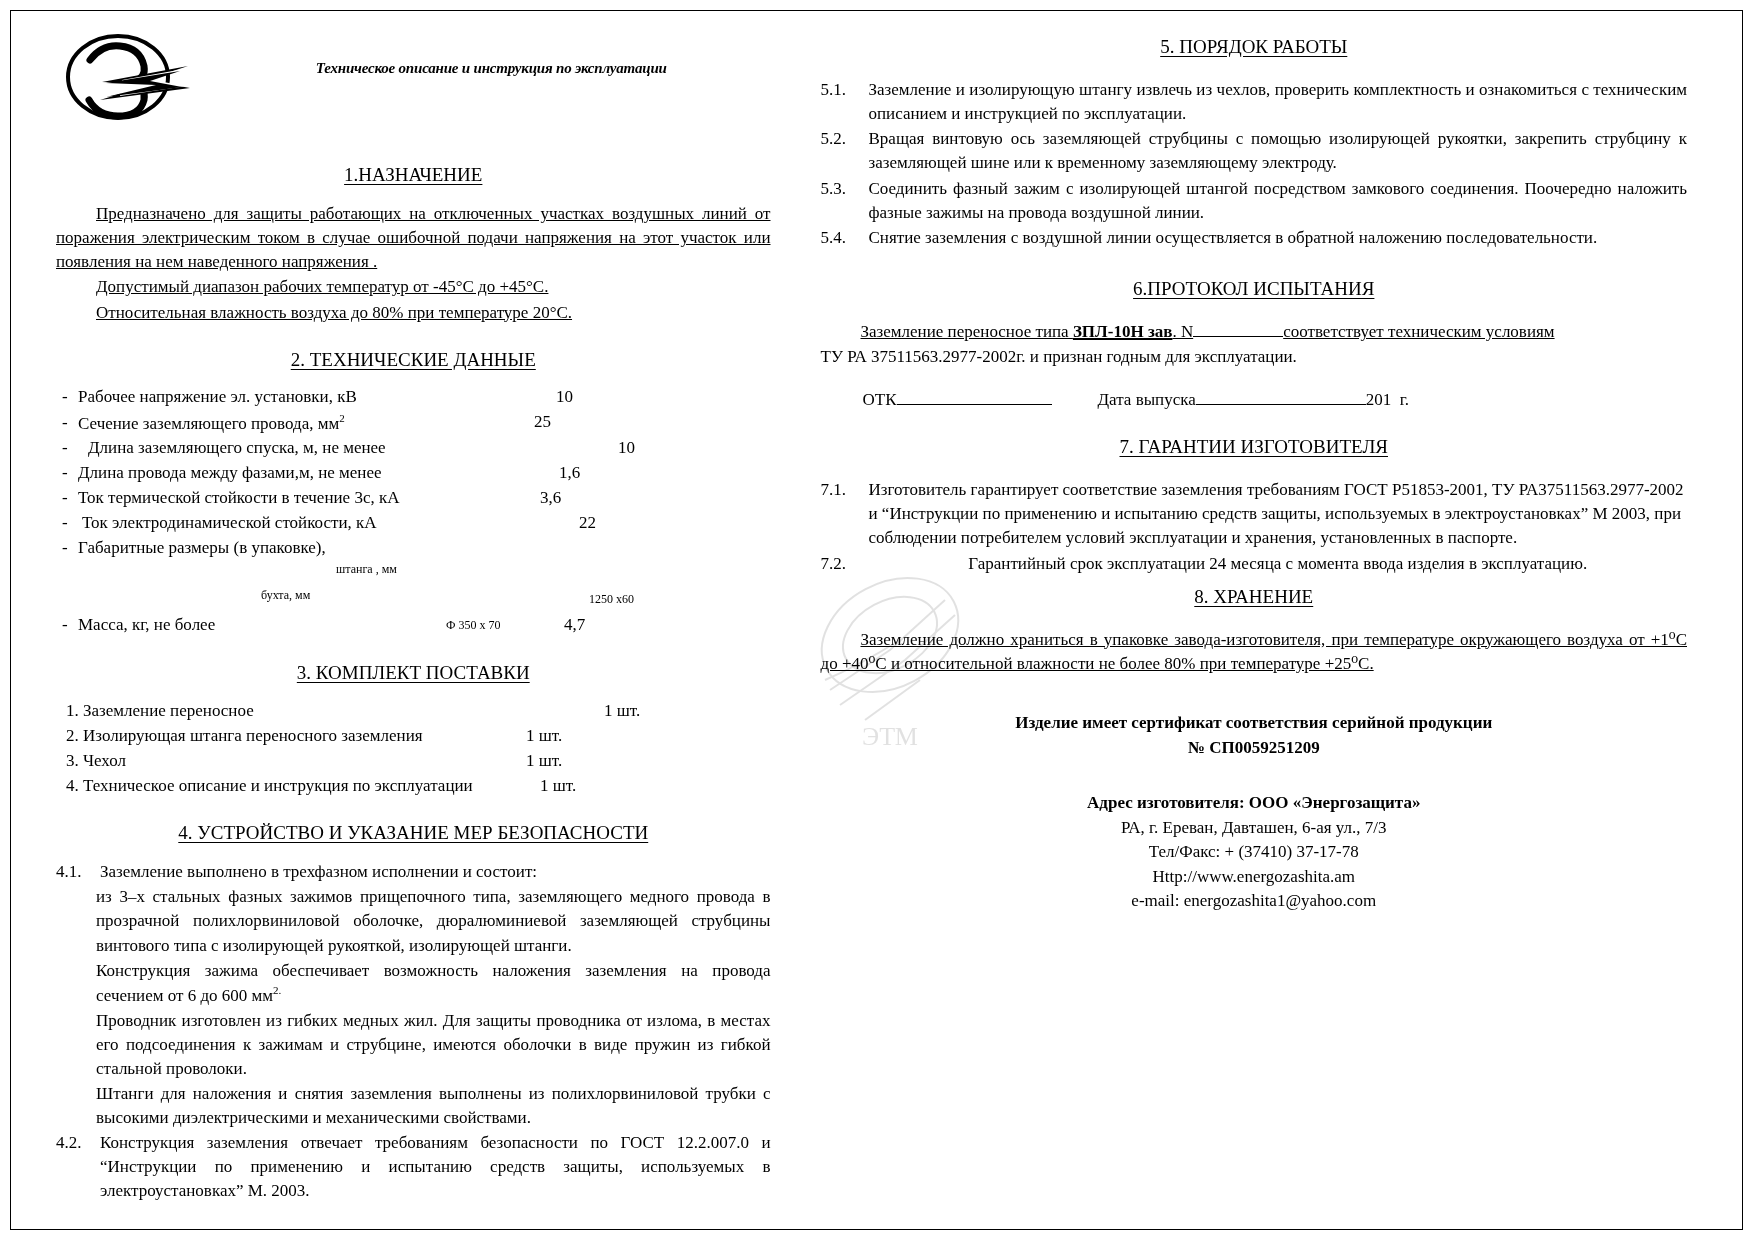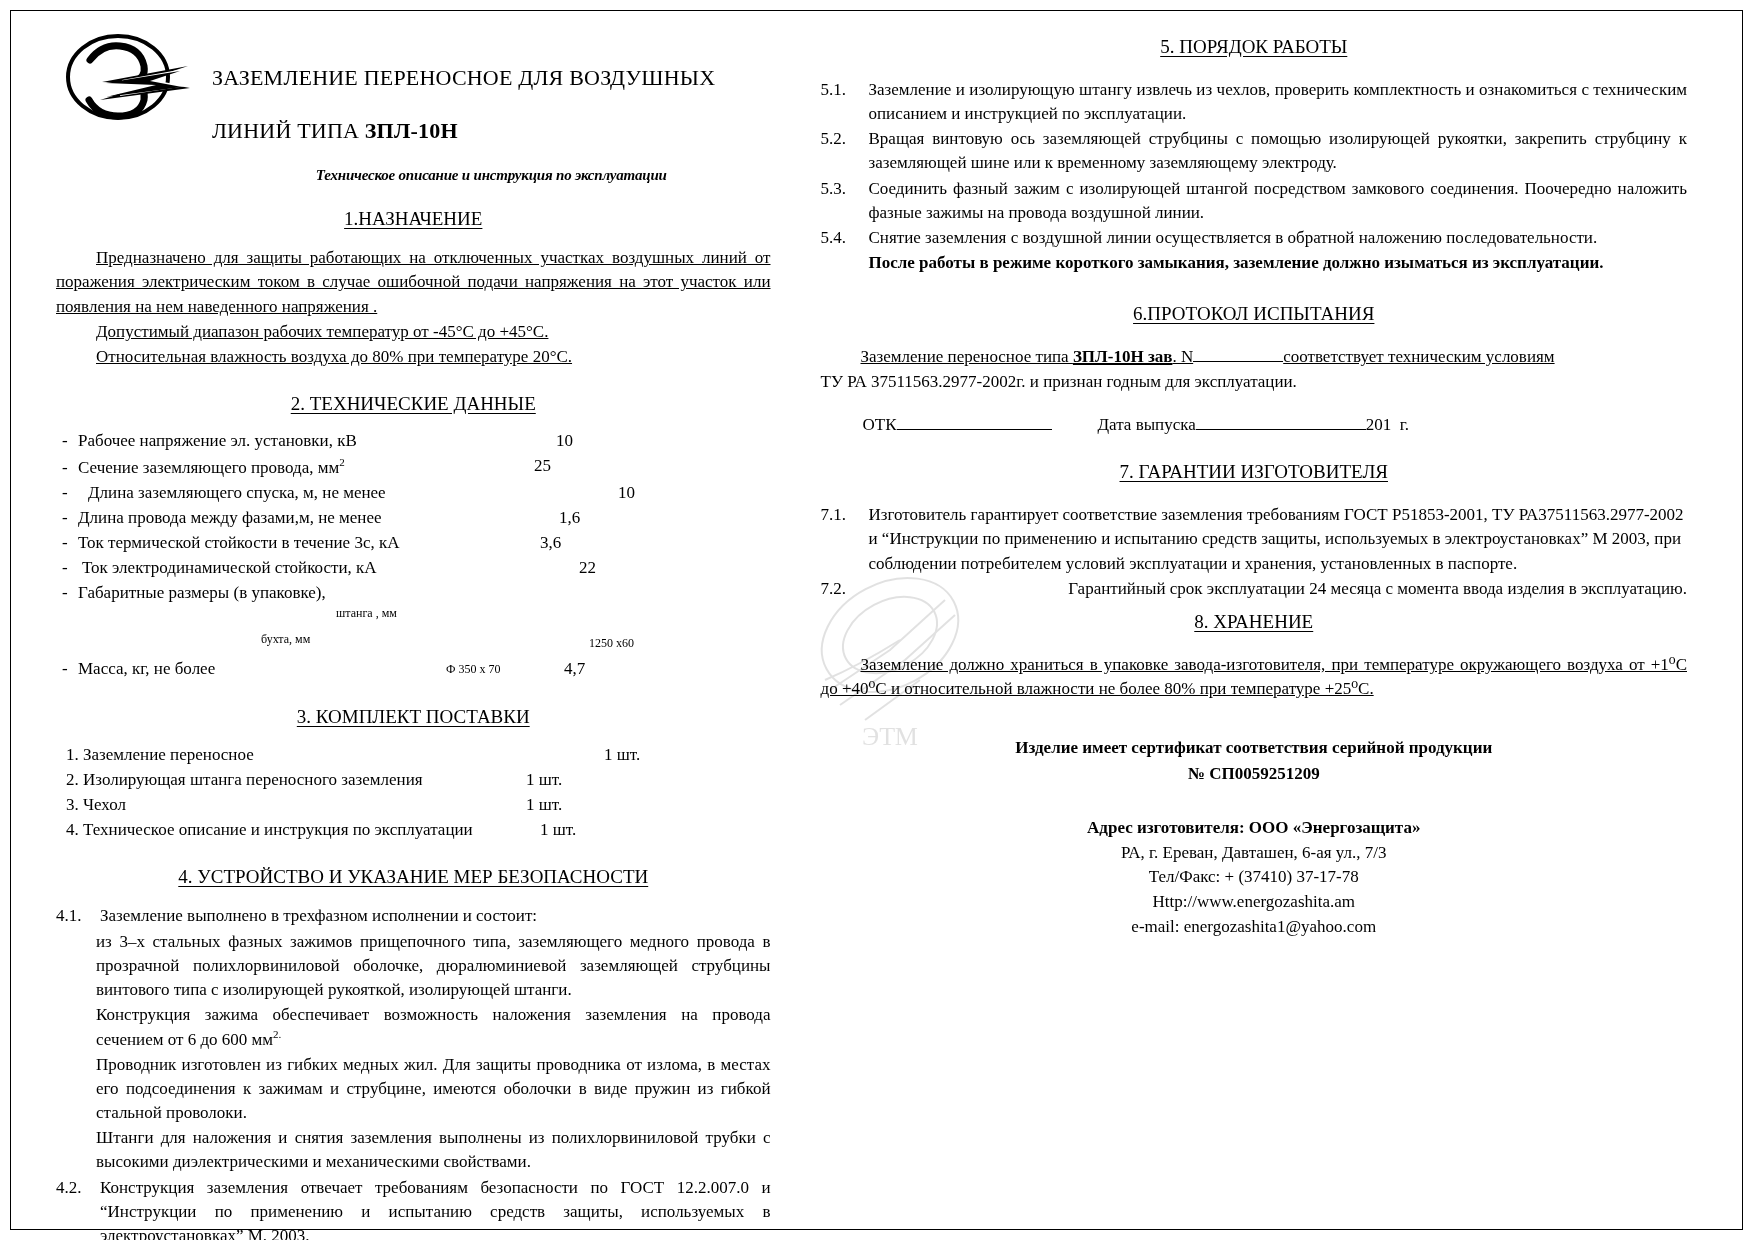--- a/index.html
+++ b/index.html
@@ -241,24 +241,20 @@
 
       <div class="header-row">
         <svg class="logo" viewBox="0 0 136 110">
           <ellipse cx="58" cy="47" rx="50" ry="41" fill="none" stroke="#000" stroke-width="4"></ellipse>
           <path d="M30 30 Q42 14 60 16 Q80 18 84 36 Q86 48 74 52 Q86 56 84 70 Q80 86 58 86 Q38 86 29 70" fill="none" stroke="#000" stroke-width="7" stroke-linecap="round"></path>
           <path d="M42 52 L128 36 L86 50 L130 58 L40 70 L92 54 Z" fill="#000"></path>
           <path d="M62 50 L124 39 L92 50 L126 56 L60 66 Z" fill="#fff"></path>
           <path d="M46 53 L120 41 L90 51 L122 57 L46 67 L96 55 Z" fill="#000"></path>
         </svg>
         <div class="title-block">
-          <div class="doc-title">
-            <span>ЗАЗЕМЛЕНИЕ ПЕРЕНОСНОЕ  ДЛЯ ВОЗДУШНЫХ</span><br>
-            <span>ЛИНИЙ   ТИПА </span><span class="bold-model">ЗПЛ-10Н</span>
-          </div>
           <div class="doc-subtitle">Техническое описание и инструкция по эксплуатации</div>
         </div>
       </div>
 
       <div class="sec-head"><span>1.НАЗНАЧЕНИЕ</span></div>
       <div class="spacer10"></div>
       <p class="para indent">Предназначено  для  защиты  работающих  на  отключенных  участках   воздушных  линий  от поражения электрическим током в случае ошибочной  подачи напряжения на этот участок или появления на нем наведенного  напряжения .</p>
       <p class="para indent">Допустимый диапазон рабочих температур от -45°С до +45°С.</p>
       <p class="para indent">Относительная влажность воздуха до 80% при температуре  20°С.</p>
 
@@ -381,45 +377,41 @@
         <span class="body">Вращая винтовую ось заземляющей струбцины с помощью изолирующей рукоятки, закрепить струбцину к заземляющей шине или к временному  заземляющему электроду.</span>
       </div>
       <div class="num-item">
         <span class="num wide">5.3.</span>
         <span class="body">Соединить  фазный  зажим  с  изолирующей  штангой  посредством  замкового  соединения. Поочередно наложить фазные зажимы на провода воздушной линии.</span>
       </div>
       <div class="num-item">
         <span class="num wide">5.4.</span>
         <span class="body">Снятие  заземления  с  воздушной  линии  осуществляется  в  обратной    наложению последовательности.</span>
       </div>
-      <div class="num-item">
-        <span class="num wide"></span>
-        <span class="body bold">После  работы  в  режиме  короткого  замыкания,  заземление  должно  изыматься        из эксплуатации.</span>
-      </div>
 
       <div class="sec-head" style="margin-top:28px"><span>6.ПРОТОКОЛ ИСПЫТАНИЯ</span></div>
       <div class="spacer14"></div>
 
       <p class="para indent"><span>Заземление  переносное  типа </span><span class="bold underline">ЗПЛ-10Н зав</span><span>. N</span><span class="blank-line bl-90"></span><span>соответствует техническим условиям</span></p>
       <p class="para noindent">ТУ РА 37511563.2977-2002г. и признан годным для эксплуатации.</p>
 
       <div class="otk-row">
         <span>ОТК</span><span class="blank-line bl-150"></span><span class="gap"></span><span>Дата выпуска</span><span class="blank-line bl-160"></span><span>201</span>&nbsp;&nbsp;<span>г.</span>
       </div>
 
       <div class="sec-head" style="margin-top:26px"><span>7. ГАРАНТИИ ИЗГОТОВИТЕЛЯ</span></div>
       <div class="spacer14"></div>
 
       <div class="num-item">
         <span class="num wide">7.1.</span>
         <span class="body" style="text-align:left">Изготовитель гарантирует соответствие заземления требованиям ГОСТ Р51853-2001, ТУ РА37511563.2977-2002 и “Инструкции по применению и испытанию средств защиты, используемых в электроустановках” М 2003, при соблюдении потребителем условий эксплуатации и хранения, установленных в паспорте.</span>
       </div>
       <div class="num-item">
         <span class="num wide">7.2.</span>
-        <span class="body" style="text-align:right">Гарантийный срок эксплуатации 24 месяца с момента ввода изделия в эксплуатацию.</span>
+        <span class="body" style="text-align:center">Гарантийный срок эксплуатации 24 месяца с момента ввода изделия в эксплуатацию.</span>
       </div>
 
       <div class="sec-head" style="margin-top:10px"><span>8. ХРАНЕНИЕ</span></div>
       <div class="spacer14"></div>
       <p class="para indent">Заземление  должно  храниться  в  упаковке  завода-изготовителя,  при  температуре окружающего  воздуха  от  +1⁰С  до  +40⁰С  и  относительной  влажности  не   более   80%  при температуре +25⁰С.</p>
 
       <div class="cert-block">
         <div>Изделие имеет сертификат соответствия серийной продукции</div>
         <div>№ СП0059251209</div>
       </div>

